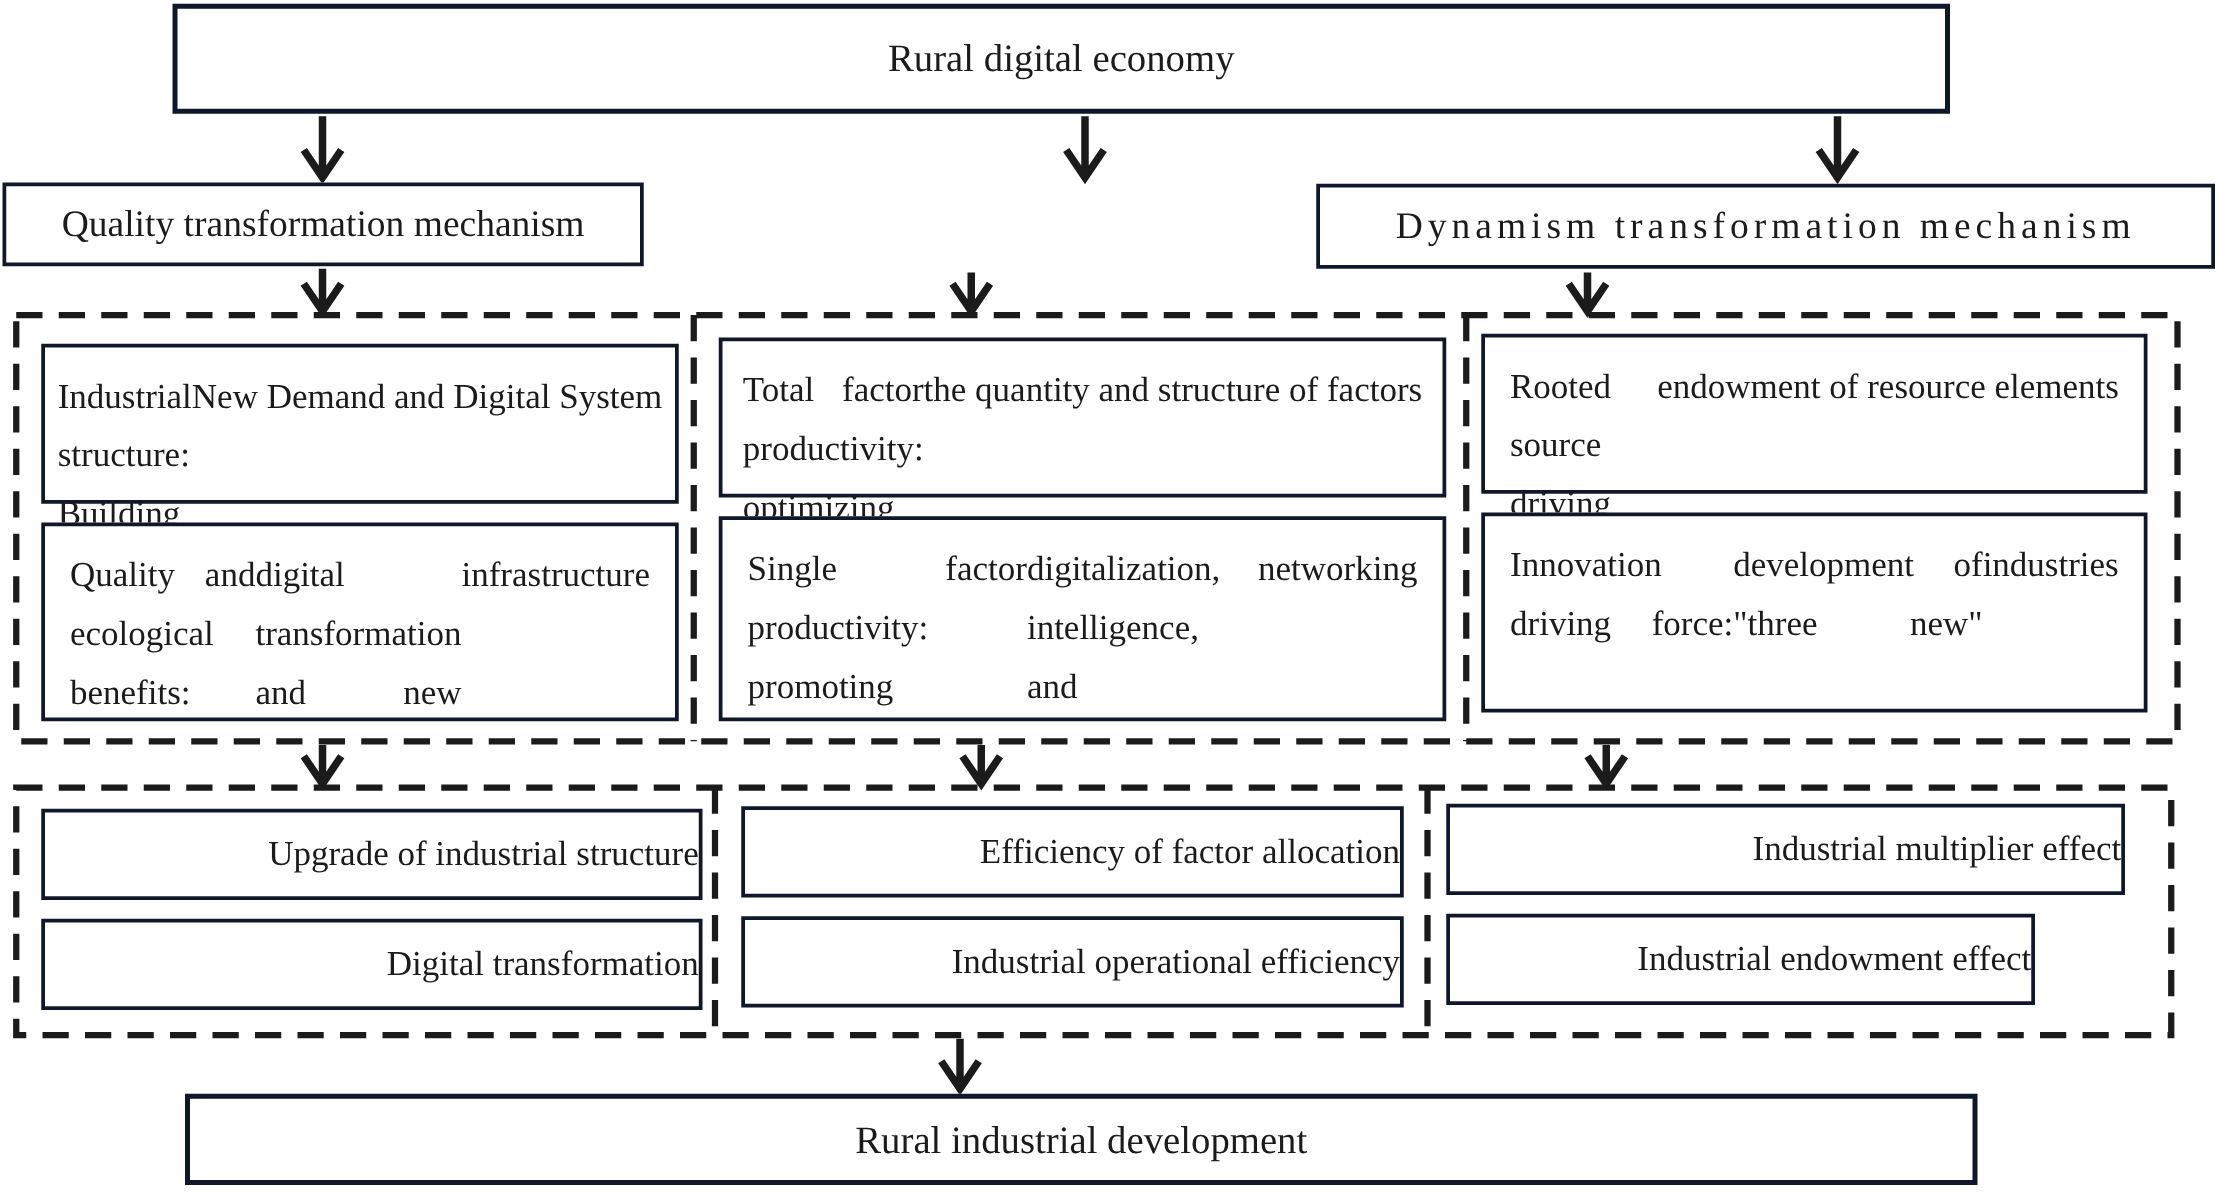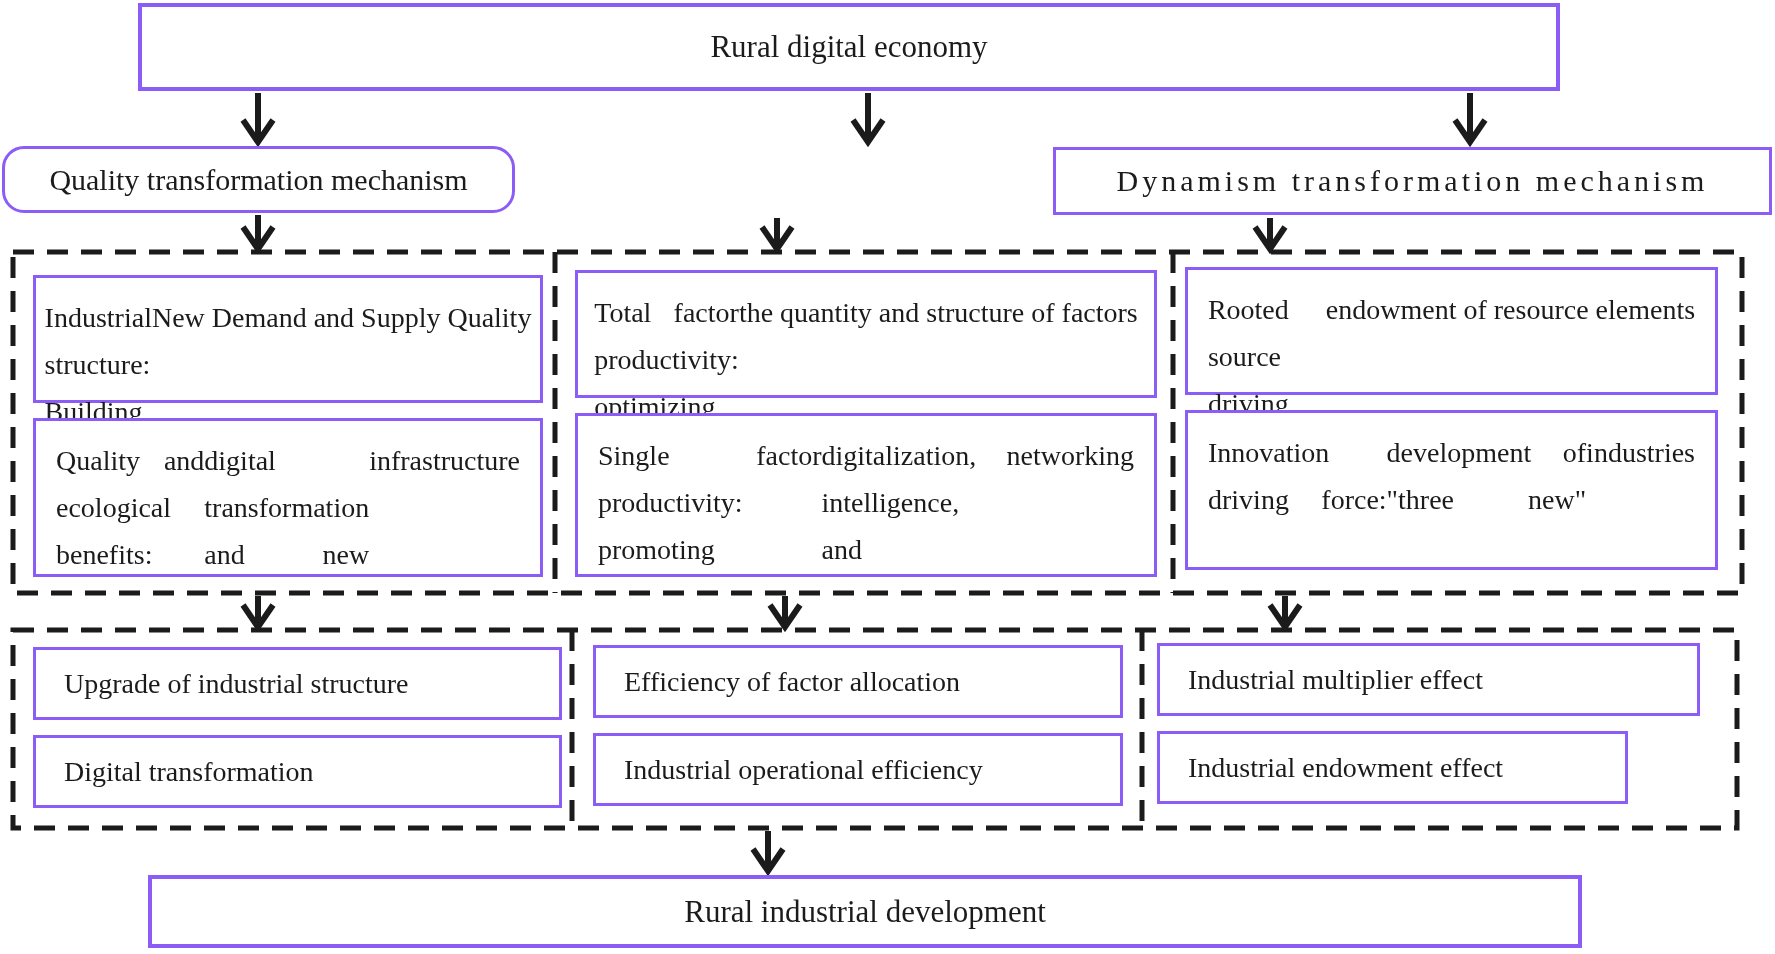--- a/index.html
+++ b/index.html
@@ -2,34 +2,34 @@
 <html><head>
 <meta charset="utf-8">
 <style>
   html,body { margin:0; padding:0; background:#ffffff; }
   .canvas {
     position:relative; width:1775px; height:954px; background:#ffffff;
     font-family:"Liberation Serif", serif; color:#1b1b1b; overflow:hidden;
   }
   svg.layer { position:absolute; left:0; top:0; width:1775px; height:954px; }
   .box {
-    position:absolute; background:#ffffff; border:3px solid #8b5cf6;
+    position:absolute; background:#ffffff; border:3px solid #0f172a;
     box-sizing:border-box; display:flex; align-items:center; justify-content:center;
   }
   .big   { font-size:31px; border-width:4px; }
   .hdr   { font-size:30px; }
   .hdr2  { font-size:28px; }
   .spread{ letter-spacing:4px; }
   .detail{
     flex-direction:row; justify-content:center; align-items:stretch;
     padding:16px 20px; font-size:28px;
   }
   .ln { line-height:47px; text-align:left; white-space:nowrap; }
   .ln.j { text-align:justify; text-align-last:justify; white-space:normal; }
-  .outcome { justify-content:flex-start; padding-left:28px; font-size:28px; }
+  .outcome { justify-content:flex-end; padding-left:28px; font-size:28px; }
 </style>
 </head>
 <body>
 
 <div class="canvas">
 
   <svg class="layer" viewBox="0 0 1775 954">
 
     <rect x="13" y="252" width="1729" height="341" fill="none" stroke="#1b1b1b" stroke-width="5" stroke-dasharray="21 13"></rect>
     <line x1="555" y1="252" x2="555" y2="593" stroke="#1b1b1b" stroke-width="5" stroke-dasharray="21 13"></line>
@@ -51,30 +51,30 @@
     <path d="M785 596 L785 627 M770 605 L785 627 L800 605" fill="none" stroke="#1b1b1b" stroke-width="6"></path>
     <path d="M1285 596 L1285 627 M1270 605 L1285 627 L1300 605" fill="none" stroke="#1b1b1b" stroke-width="6"></path>
 
     <path d="M768 831 L768 871 M753 849 L768 871 L783 849" fill="none" stroke="#1b1b1b" stroke-width="6"></path>
   </svg>
 
   <div class="box big" style="left:138px; top:3px; width:1422px; height:88px;">
     <span>Rural digital economy</span>
   </div>
 
-  <div class="box hdr" style="left:2px; top:146px; width:513px; height:67px;border-radius:22px;">
+  <div class="box hdr" style="left:2px; top:146px; width:513px; height:67px;">
     <span>Quality transformation mechanism</span>
   </div>
   <div class="box hdr spread" style="left:1053px; top:147px; width:719px; height:68px;">
     <span>Dynamism transformation mechanism</span>
   </div>
 
   <div class="box detail" style="left:33px; top:275px; width:510px; height:128px;">
     <div class="ln j">Industrial structure: Building a</div>
-    <div class="ln">New Demand and Supply Quality</div>
+    <div class="ln">New Demand and Digital System</div>
   </div>
   <div class="box detail" style="left:33px; top:418px; width:510px; height:159px;">
     <div class="ln j">Quality and ecological benefits:</div>
     <div class="ln j">digital transformation and new</div>
     <div class="ln">infrastructure</div>
   </div>
 
   <div class="box detail" style="left:575px; top:270px; width:582px; height:128px;">
     <div class="ln j">Total factor productivity: optimizing</div>
     <div class="ln">the quantity and structure of factors</div>

